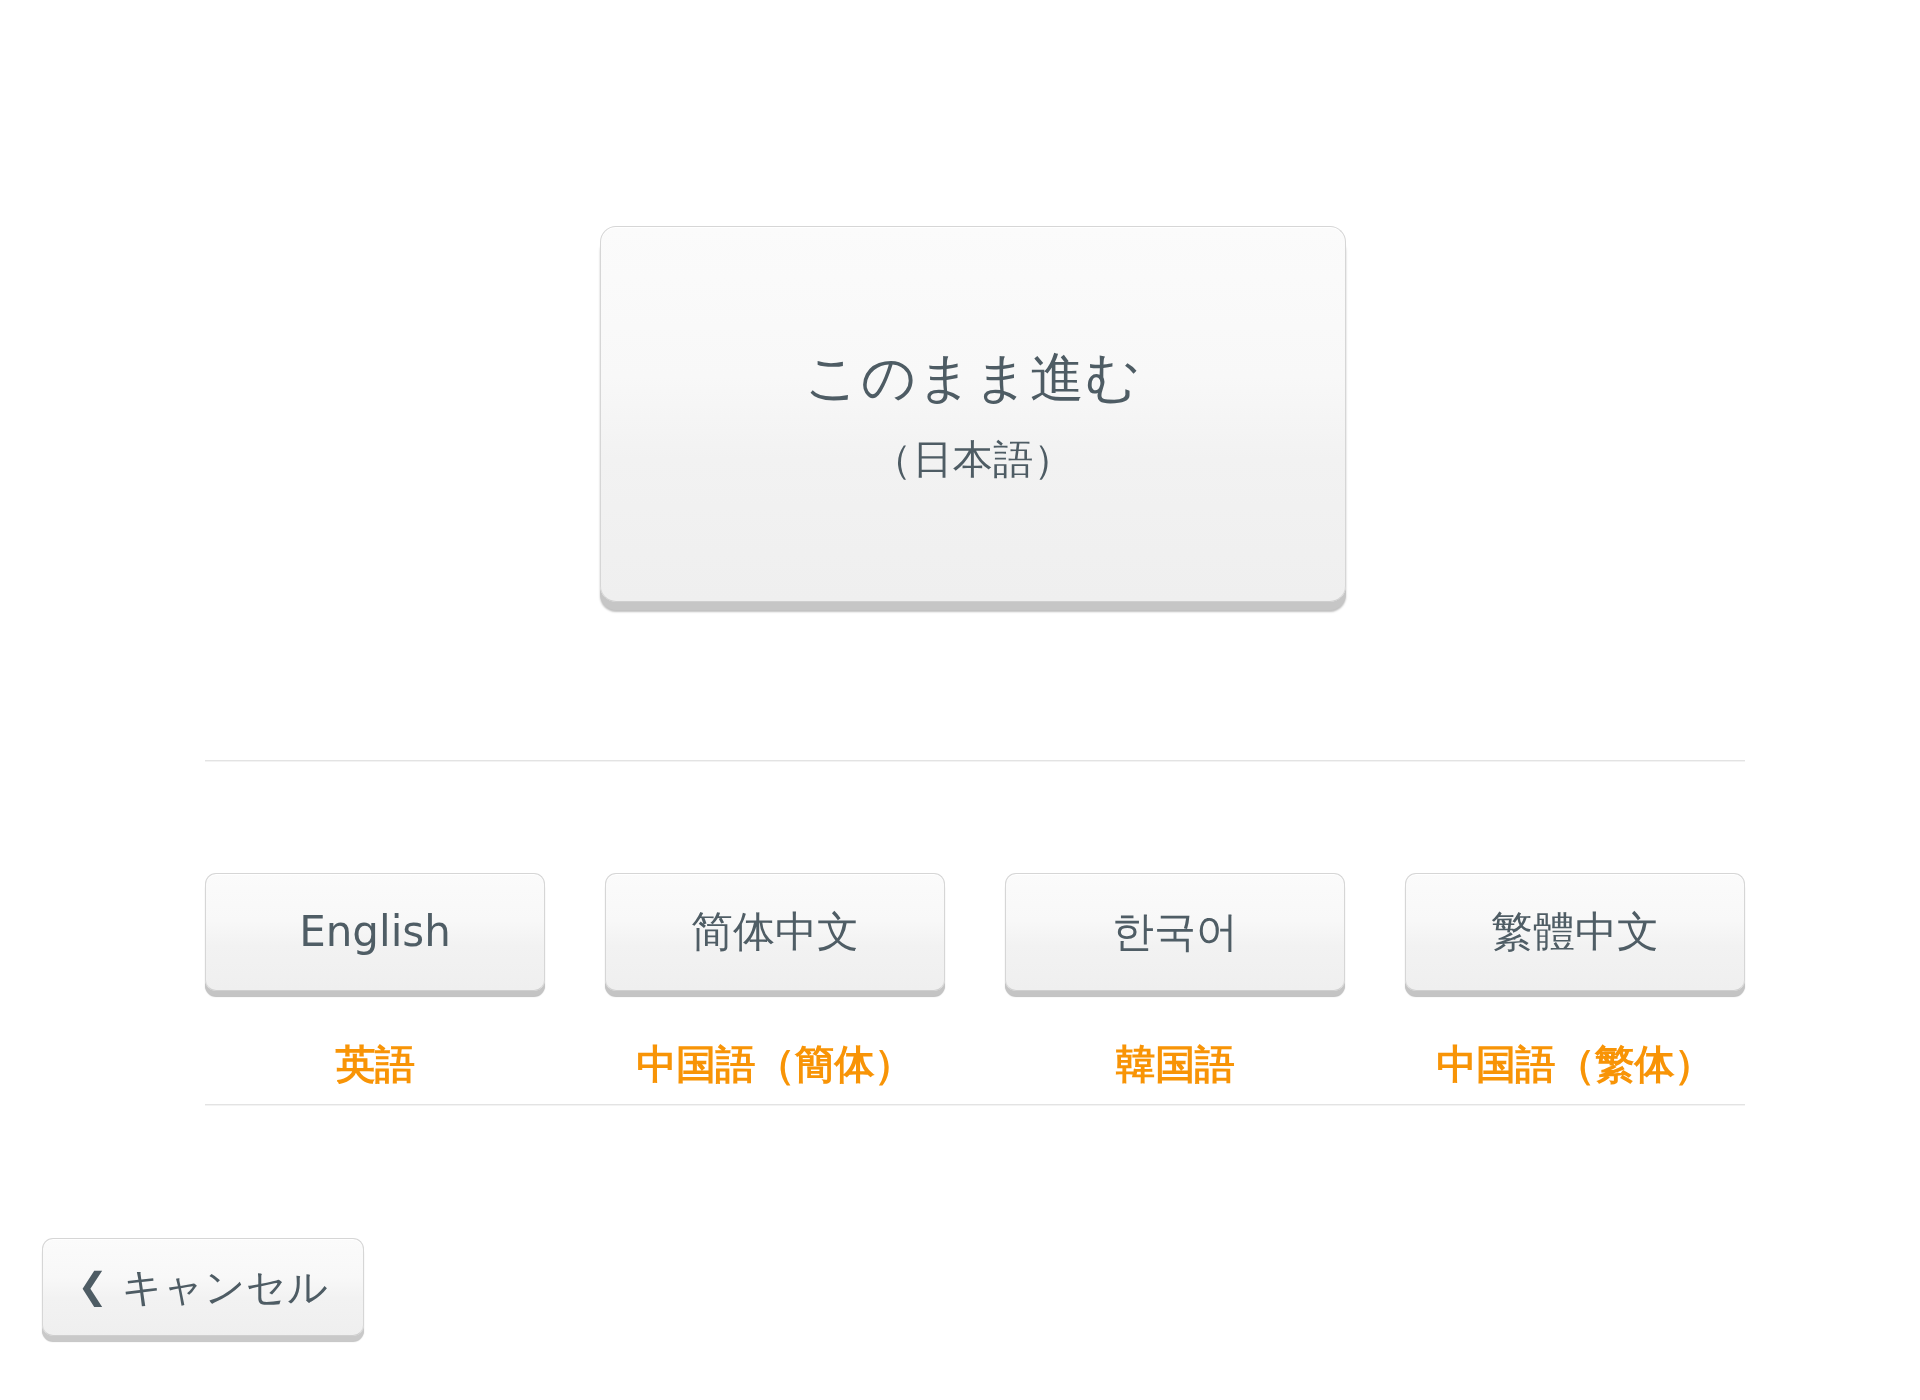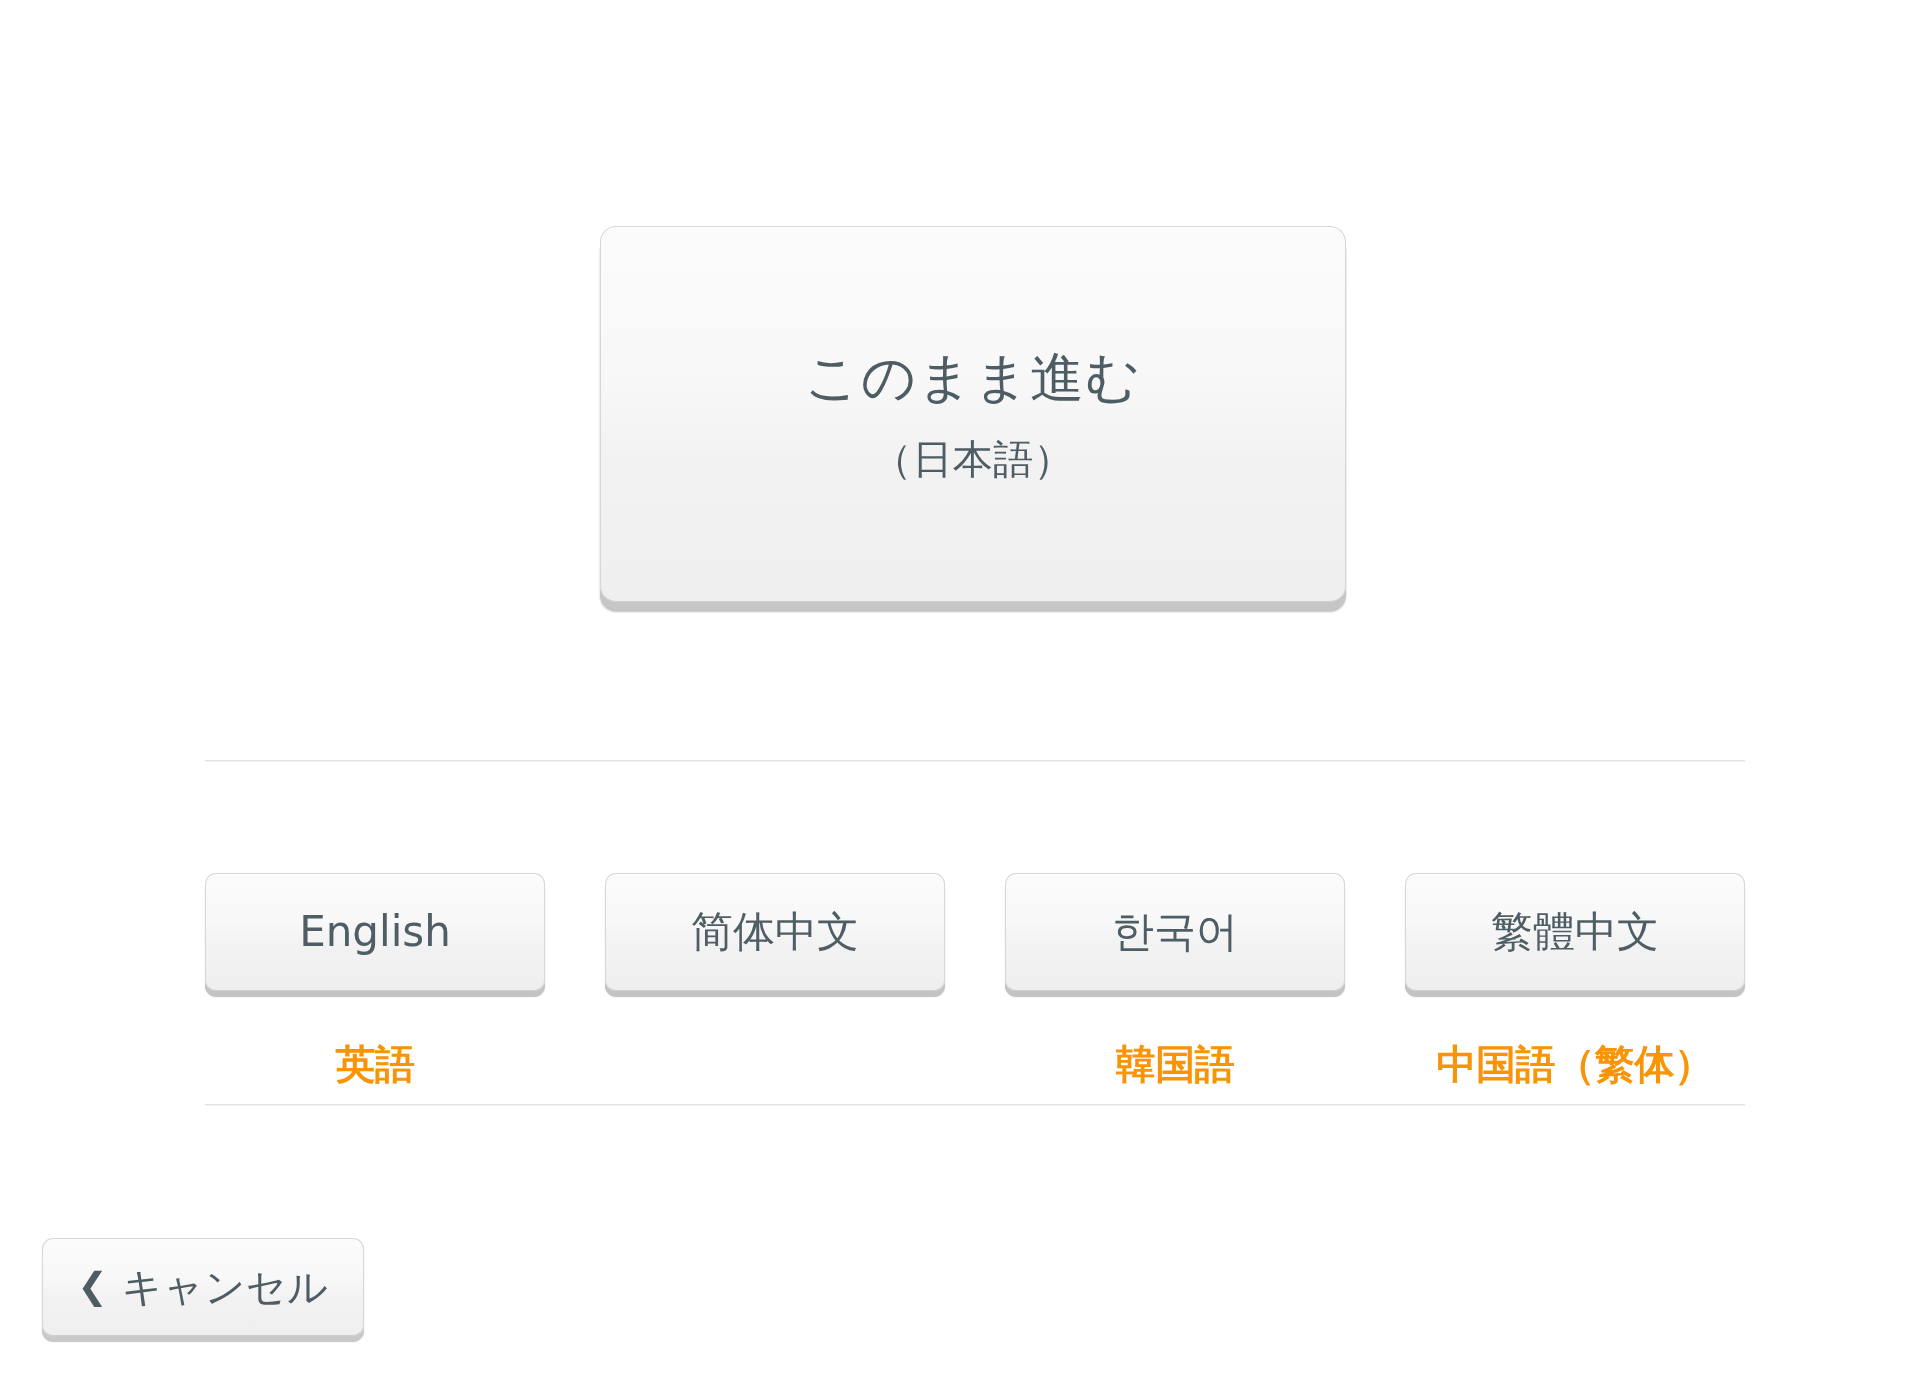--- a/index.html
+++ b/index.html
@@ -168,20 +168,21 @@
     <div class="btn3d lang-button">
       <span>English</span>
     </div>
     <div class="lang-native">英語</div>
   </div>
 
   <div class="lang-cell">
     <div class="btn3d lang-button">
       <span>简体中文</span>
     </div>
+    <div class="lang-native">中国語（簡体）</div>
   </div>
 
   <div class="lang-cell">
     <div class="btn3d lang-button">
       <span>한국어</span>
     </div>
     <div class="lang-native">韓国語</div>
   </div>
 
   <div class="lang-cell">

